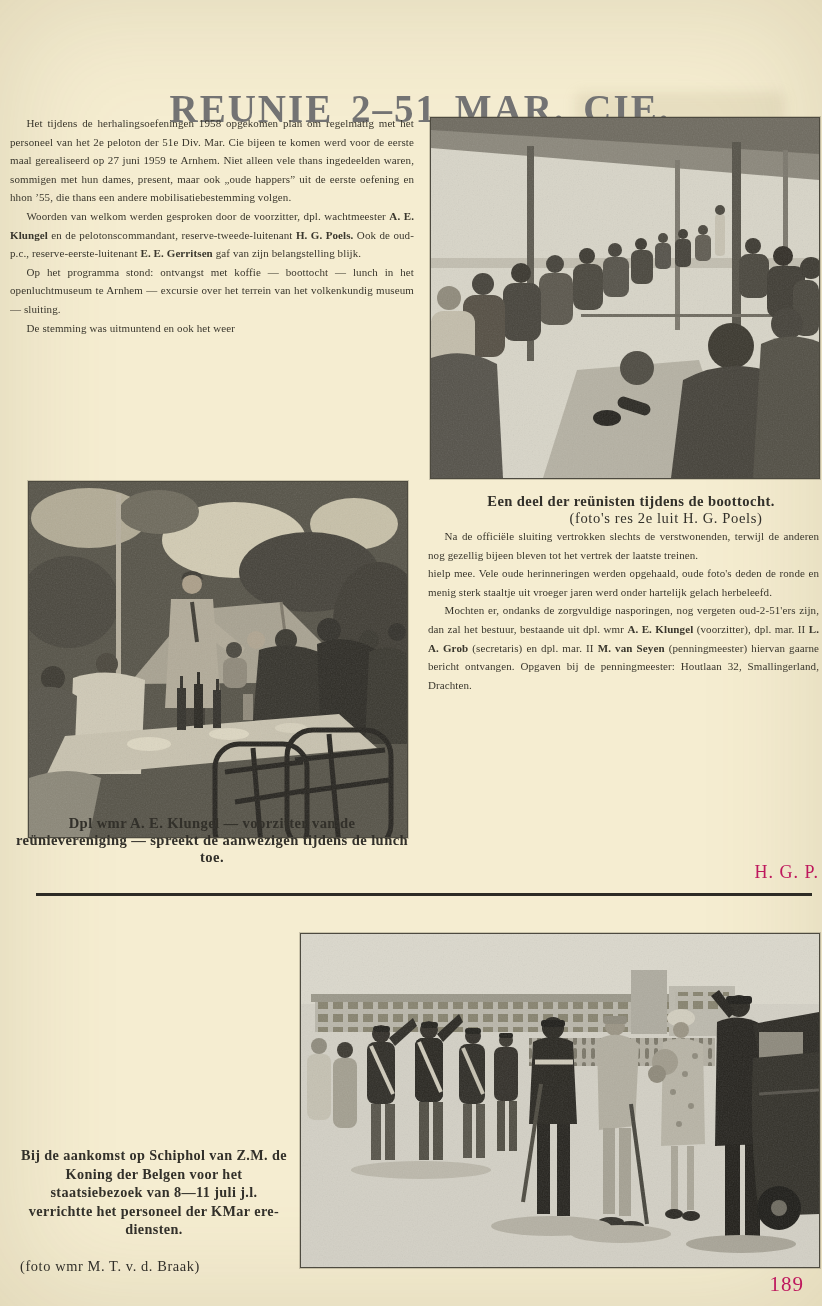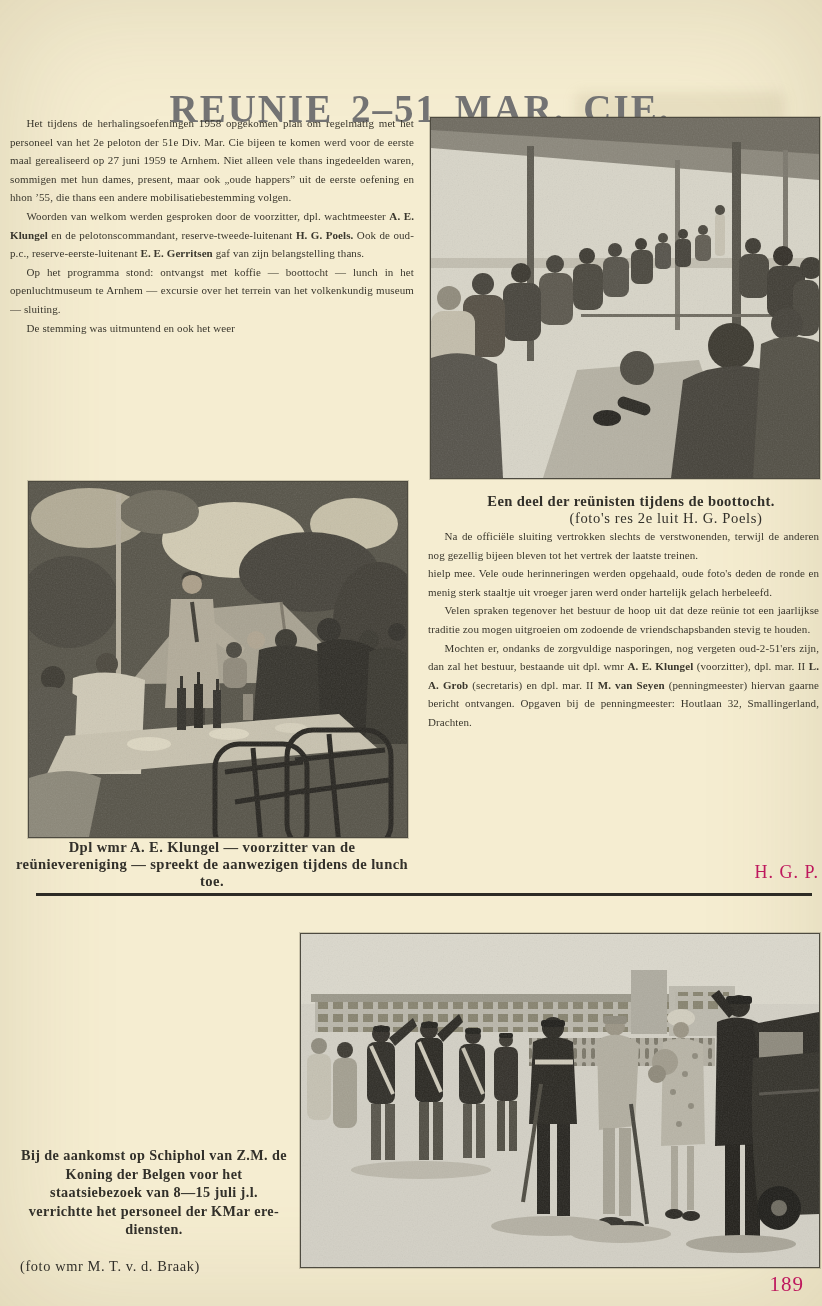--- a/index.html
+++ b/index.html
@@ -44,21 +44,21 @@
   #photo-boat{left:430px;top:117px;width:388px;height:360px;}
   #photo-lunch{left:28px;top:481px;width:378px;height:355px;}
   #photo-ceremony{left:300px;top:933px;width:518px;height:333px;}
   .caption{
     position:absolute;
     font-weight:700;font-size:14.6px;line-height:16.8px;
     color:#32302a;text-align:center;letter-spacing:0.4px;
   }
   #caption-boat{left:428px;top:485px;width:390px;}
   #caption-boat .credit{padding-left:70px;}
-  #caption-lunch{left:12px;top:839px;width:400px;}
+  #caption-lunch{left:12px;top:815px;width:400px;}
   .credit{font-weight:400;letter-spacing:0.6px;}
   #caption-ceremony{left:20px;top:1146px;width:268px;line-height:18.6px;font-size:14.2px;}
   #caption-ceremony .credit{display:block;margin-top:18px;text-align:left;font-size:14.4px;}
   .rule{
     position:absolute;left:36px;top:893px;width:776px;height:3px;
     background:#2d2b25;
   }
   .page-number{
     position:absolute;right:18px;top:1272px;
     font-size:21px;color:#be185d;letter-spacing:1px;
@@ -67,21 +67,21 @@
 </head>
 <body>
 
 <div id="paper-vignette"></div>
 <div class="ghost-bleed"></div>
 
 <h1 class="page-title">REUNIE 2–51 MAR. CIE.</h1>
 
 <div class="col" id="col-left">
     <p class="para"><span>Het tijdens de herhalingsoefeningen 1958 opgekomen plan om regelmatig met het personeel van het 2e peloton der 51e Div. Mar. Cie bijeen te komen werd voor de eerste maal gerealiseerd op 27 juni 1959 te Arnhem. Niet alleen vele thans ingedeelden waren, sommigen met hun dames, present, maar ook „oude happers” uit de eerste oefening en hhon ’55, die thans een andere mobilisatiebestemming volgen.</span></p>
-    <p class="para"><span>Woorden van welkom werden gesproken door de voorzitter, dpl. wachtmeester </span><b>A. E. Klungel</b><span> en de pelotonscommandant, reserve-tweede-luitenant </span><b>H. G. Poels.</b><span> Ook de oud-p.c., reserve-eerste-luitenant </span><b>E. E. Gerritsen</b><span> gaf van zijn belangstelling thans.</span></p>
+    <p class="para"><span>Woorden van welkom werden gesproken door de voorzitter, dpl. wachtmeester </span><b>A. E. Klungel</b><span> en de pelotonscommandant, reserve-tweede-luitenant </span><b>H. G. Poels.</b><span> Ook de oud-p.c., reserve-eerste-luitenant </span><b>E. E. Gerritsen</b><span> gaf van zijn belangstelling blijk.</span></p>
     <p class="para"><span>Op het programma stond: ontvangst met koffie — boottocht — lunch in het openluchtmuseum te Arnhem — excursie over het terrein van het volkenkundig museum — sluiting.</span></p>
     <p class="para"><span>De stemming was uitmuntend en ook het weer</span></p>
   </div>
 
 <figure class="photo" id="photo-boat" style="margin:0;">
   <svg viewBox="0 0 388 360" preserveAspectRatio="none">
     <defs>
       <filter id="grainA">
           <feTurbulence type="fractalNoise" baseFrequency="0.8" numOctaves="2" seed="7"></feTurbulence>
           <feColorMatrix type="saturate" values="0"></feColorMatrix>
@@ -145,21 +145,20 @@
 </figure>
 
 <figcaption class="caption" id="caption-boat" style="margin:8px;font-family:Liberation Serif, serif;">
   <div>Een deel der reünisten tijdens de boottocht.</div>
   <div class="credit">(foto's res 2e luit H. G. Poels)</div>
 </figcaption>
 
 <div class="col" id="col-right">
     <p class="para"><span>Na de officiële sluiting vertrokken slechts de verstwonenden, terwijl de anderen nog gezellig bijeen bleven tot het vertrek der laatste treinen.</span></p>
     <p class="para noindent"><span>hielp mee. Vele oude herinneringen werden opgehaald, oude foto's deden de ronde en menig sterk staaltje uit vroeger jaren werd onder hartelijk gelach herbeleefd.</span></p>
-    <p class="para"><span>Velen spraken tegenover het bestuur de hoop uit dat deze reünie tot een jaarlijkse traditie zou mogen uitgroeien om zodoende de vriendschapsbanden stevig te houden.</span></p>
     <p class="para"><span>Mochten er, ondanks de zorgvuldige nasporingen, nog vergeten oud-2-51'ers zijn, dan zal het bestuur, bestaande uit dpl. wmr </span><b>A. E. Klungel</b><span> (voorzitter), dpl. mar. II </span><b>L. A. Grob</b><span> (secretaris) en dpl. mar. II </span><b>M. van Seyen</b><span> (penningmeester) hiervan gaarne bericht ontvangen. Opgaven bij de penningmeester: Houtlaan 32, Smallingerland, Drachten.</span></p>
   </div>
 <div class="signature">H. G. P.</div>
 
 <figure class="photo" id="photo-lunch" style="margin:0;">
   <svg viewBox="0 0 378 355" preserveAspectRatio="none">
     <defs>
       <filter id="grainB">
           <feTurbulence type="fractalNoise" baseFrequency="0.8" numOctaves="2" seed="11"></feTurbulence>
           <feColorMatrix type="saturate" values="0"></feColorMatrix>
@@ -352,17 +351,17 @@
 
     <ellipse cx="250" cy="292" rx="60" ry="10" fill="#b4b0a3"></ellipse>
     <ellipse cx="320" cy="300" rx="50" ry="9" fill="#b4b0a3"></ellipse>
     <ellipse cx="120" cy="236" rx="70" ry="9" fill="#bcb8ab"></ellipse>
     <ellipse cx="440" cy="310" rx="55" ry="9" fill="#a8a497"></ellipse>
     <rect width="518" height="333" filter="url(#grainC)" opacity="0.14"></rect>
   </svg>
 </figure>
 
 <figcaption class="caption" id="caption-ceremony" style="margin:0;">
-  <div>Bij de aankomst op Schiphol van Z.M. de Koning der Belgen voor het staatsiebezoek van 8—15 juli j.l. verrichtte het personeel der KMar ere-diensten.</div>
+  <div>Bij de aankomst op Schiphol van Z.M. de Koning der Belgen voor het staatsiebezoek van 8—11 juli j.l. verrichtte het personeel der KMar ere-diensten.</div>
   <span class="credit">(foto wmr M. T. v. d. Braak)</span>
 </figcaption>
 
 <div class="page-number">189</div>
 
 </body></html>

